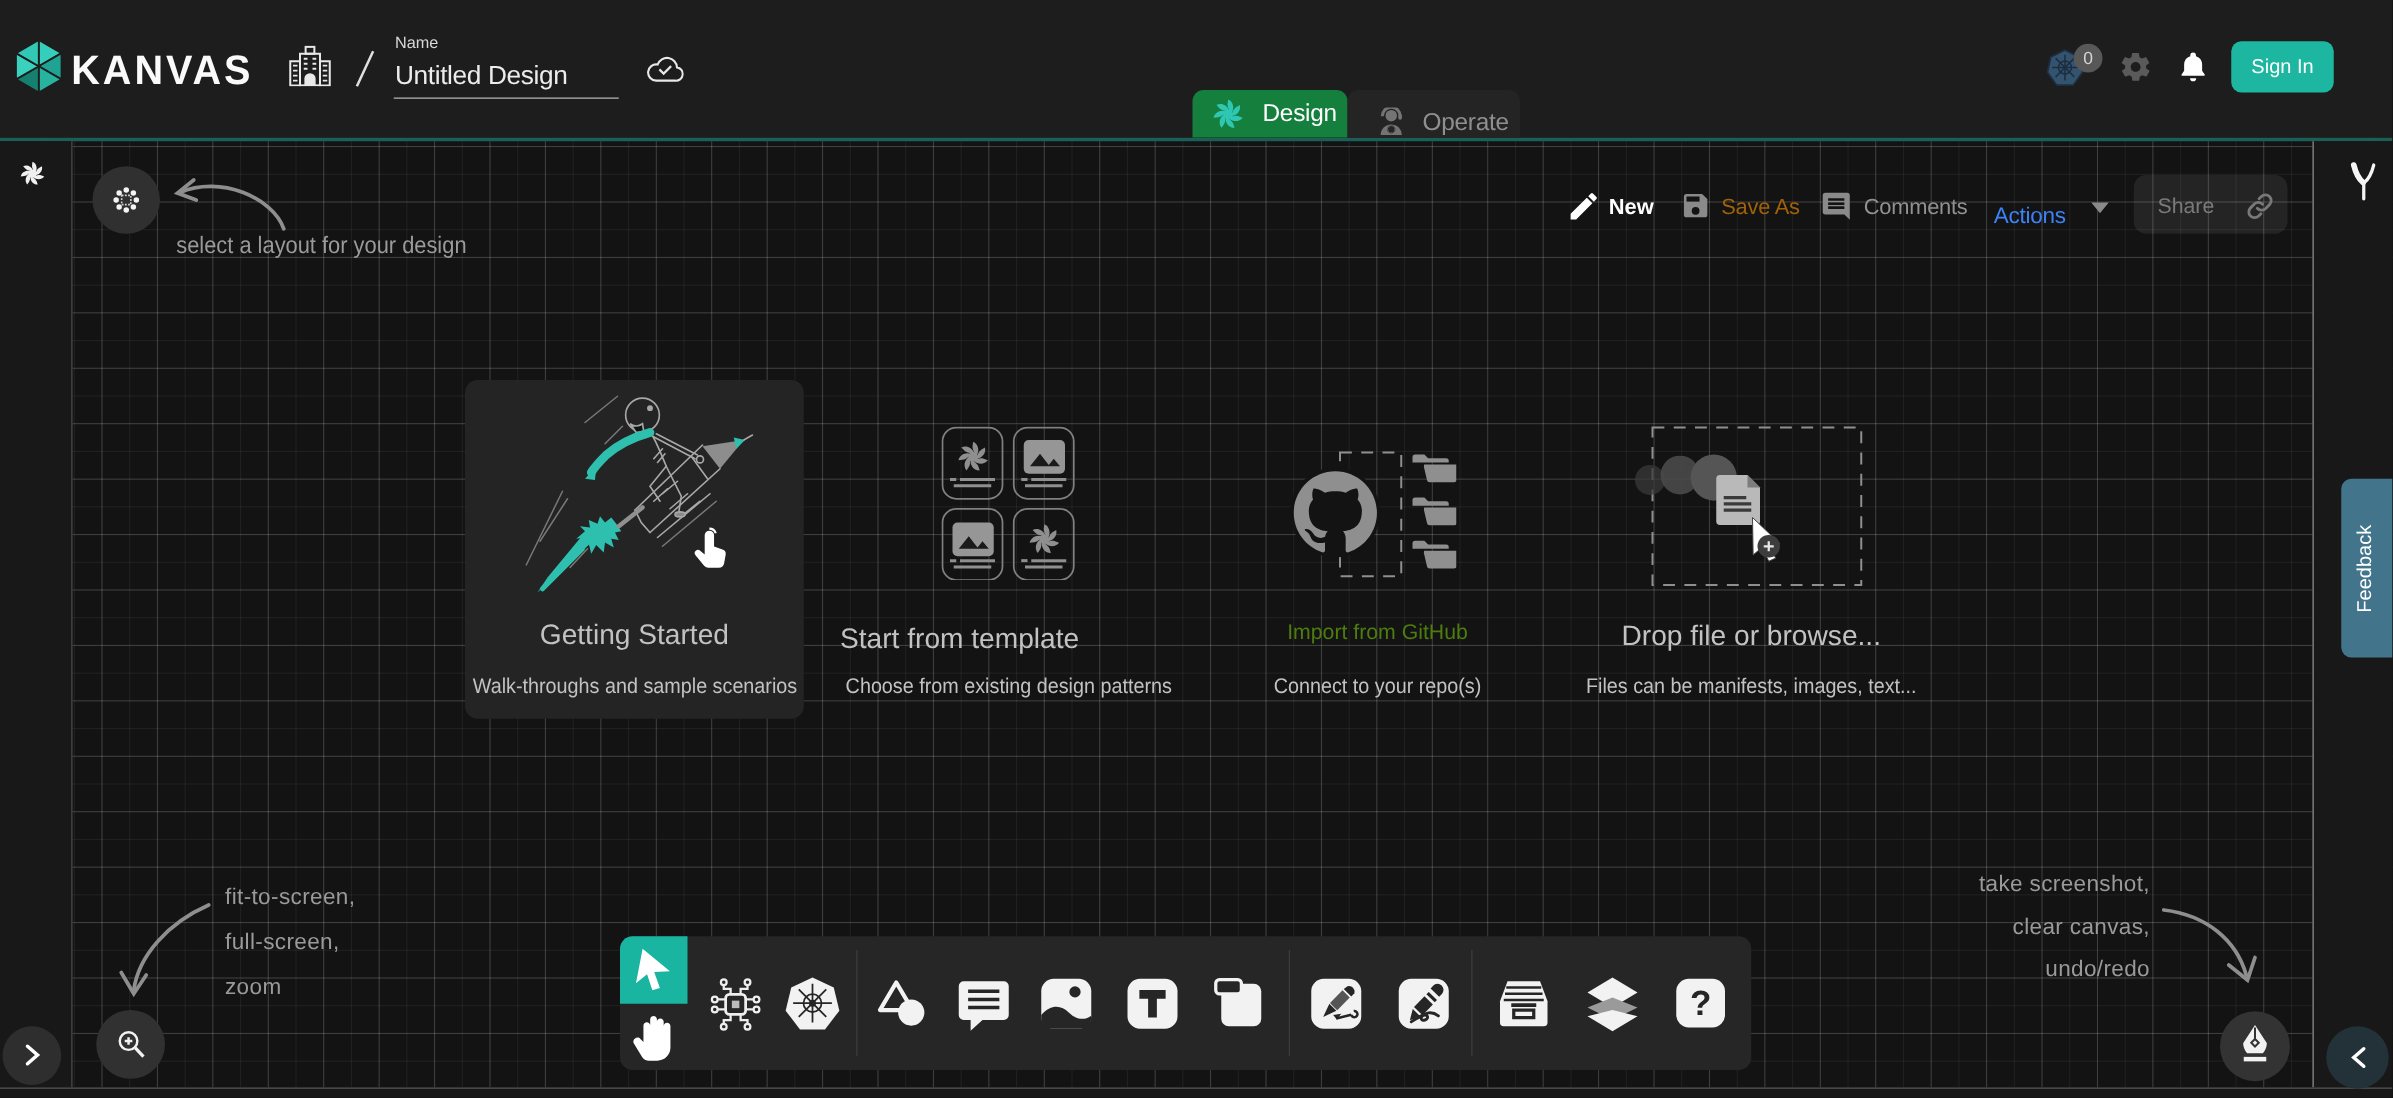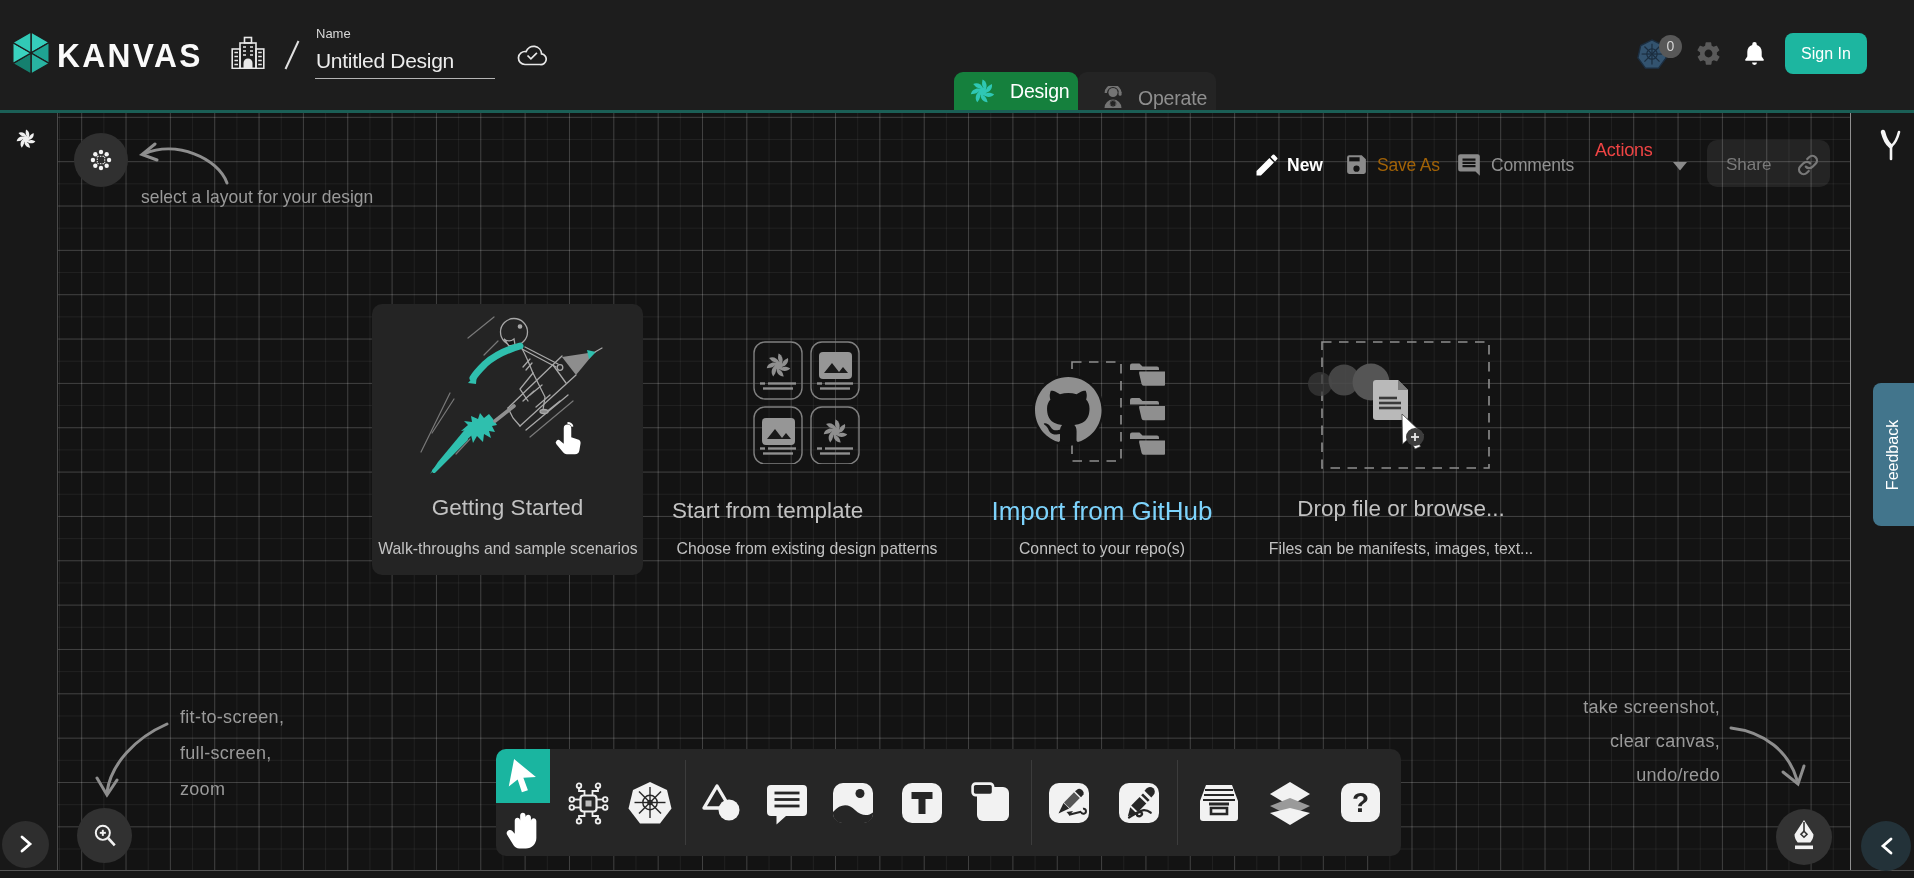--- a/index.html
+++ b/index.html
@@ -169,21 +169,21 @@
 <svg class="abs" style="left:1344px;top:152px" width="25" height="25" viewBox="0 0 24 24" fill="#8a8a8a">
   <path d="M17 3 H5 a2 2 0 0 0 -2 2 v14 a2 2 0 0 0 2 2 h14 a2 2 0 0 0 2 -2 V7 l-4 -4 Z M12 19 a3 3 0 1 1 0 -6 a3 3 0 0 1 0 6 Z M15 9 H5 V5 h10 v4 Z"></path>
 </svg>
 <div class="abs" style="left:1377px;top:155px;color:#a16207;font-size:17.5px;letter-spacing:-0.2px">Save As</div>
 
 <svg class="abs" style="left:1456px;top:152px" width="26" height="26" viewBox="0 0 24 24" fill="#8a8a8a">
   <path d="M21.99 4 a2 2 0 0 0 -2 -2 H4 a2 2 0 0 0 -2 2 v12 a2 2 0 0 0 2 2 h14 l4 4 -.01 -18 Z M18 14 H6 v-2 h12 v2 Z M18 11 H6 V9 h12 v2 Z M18 8 H6 V6 h12 v2 Z"></path>
 </svg>
 <div class="abs" style="left:1491px;top:155px;color:#919191;font-size:17.5px;letter-spacing:-0.2px">Comments</div>
 
-<div class="abs" style="left:1595px;top:140px;color:#ef4444;font-size:18px;letter-spacing:-0.2px">Actions</div>
+<div class="abs" style="left:1595px;top:162px;color:#3b82f6;font-size:18px;letter-spacing:-0.2px">Actions</div>
 <svg class="abs" style="left:1670px;top:159px" width="20" height="14" viewBox="0 0 20 14" fill="#8a8a8a">
     <polygon points="3,3 17,3 10,11.5"></polygon>
   </svg>
 
 <div class="abs" style="left:1707px;top:140px;width:123px;height:47px;background:rgba(255,255,255,0.075);border-radius:10px"></div>
 <div class="abs" style="left:1726px;top:155px;color:#7a7a7a;font-size:17px">Share</div>
 <svg class="abs" style="left:1795px;top:152px" width="26" height="26" viewBox="0 0 24 24" fill="none" stroke="#787878" stroke-width="2.1" stroke-linecap="round">
   <path d="M10 13.5 a4.2 4.2 0 0 0 6 0.3 l3 -3 a4.2 4.2 0 0 0 -6 -6 l-1.7 1.7"></path>
   <path d="M14 10.5 a4.2 4.2 0 0 0 -6 -0.3 l-3 3 a4.2 4.2 0 0 0 6 6 l1.7 -1.7"></path>
 </svg>
@@ -296,21 +296,21 @@
   <g transform="translate(5,21) scale(0.065)" fill="#8f8f8f">
     <path d="M512 0C229.25 0 0 229.25 0 512c0 226.25 146.688 418.125 350.156 485.812 25.594 4.688 34.938-11.125 34.938-24.625 0-12.188-.469-52.562-.719-95.312-142.469 31-172.469-60.438-172.469-60.438-23.312-59.125-56.844-74.875-56.844-74.875-46.531-31.75 3.53-31.125 3.53-31.125 51.406 3.562 78.47 52.75 78.47 52.75 45.688 78.25 119.875 55.625 149 42.5 4.654-33 17.904-55.625 32.5-68.375C304.906 725.438 185.344 681.5 185.344 485.312c0-55.938 19.969-101.562 52.656-137.406-5.219-13-22.844-65.094 5.062-135.562 0 0 42.938-13.75 140.812 52.5 40.812-11.406 84.594-17.031 128.125-17.219 43.5.188 87.312 5.875 128.188 17.281 97.688-66.312 140.688-52.5 140.688-52.5 28 70.531 10.375 122.562 5.125 135.5 32.812 35.844 52.625 81.469 52.625 137.406 0 196.688-119.75 240-233.812 252.688 18.438 15.875 34.75 47 34.75 94.75 0 68.438-.688 123.625-.688 140.5 0 13.625 9.312 29.562 35.25 24.562C877.438 930 1024 738.125 1024 512 1024 229.25 794.75 0 512 0z"></path>
   </g>
   <g id="fold1" fill="#8f8f8f">
     <path d="M100 9.5 a2 2 0 0 1 2 -2 h7.5 l3 3 h14.5 a2 2 0 0 1 2 2 v1.5 h-29 z"></path>
     <path d="M97.5 15.5 h30.5 a1.5 1.5 0 0 1 1.4 2 l-3.6 10.5 a2.5 2.5 0 0 1 -2.4 1.7 h-19.5 a2.5 2.5 0 0 1 -2.4 -1.8 l-3.9 -10.4 a1.5 1.5 0 0 1 -0.1 -0.5 a1.5 1.5 0 0 1 0 0 z" transform="skewX(-8) translate(14,0)"></path>
   </g>
   <use href="#fold1" transform="translate(0,34.5)"></use>
   <use href="#fold1" transform="translate(0,69)"></use>
 </svg>
-<div class="abs" style="left:967px;top:496px;width:270px;text-align:center;color:#7dd3fc;font-size:26px;letter-spacing:0px">Import from GitHub</div>
+<div class="abs" style="left:967px;top:496px;width:270px;text-align:center;color:#4d7c0f;font-size:17px;letter-spacing:0px">Import from GitHub</div>
 <div class="abs" style="left:932px;top:539px;width:340px;text-align:center;color:#c2c2c2;font-size:17px;white-space:nowrap;transform:scaleX(0.93)">Connect to your repo(s)</div>
 
 <svg class="abs" style="left:1305px;top:340px" width="200" height="135" viewBox="0 0 200 135">
   <rect x="17" y="2" width="167" height="126" fill="none" stroke="#8f8f8f" stroke-width="1.6" stroke-dasharray="9.5 7.5"></rect>
   <circle cx="15" cy="44" r="12" fill="#3a3a3a" opacity="0.75"></circle>
   <circle cx="39" cy="40" r="15.5" fill="#4a4a4a" opacity="0.9"></circle>
   <circle cx="66" cy="42" r="18.5" fill="#555555"></circle>
   <g transform="translate(66,40)">
     <path d="M5 0 h22 l10 10 v27 a3 3 0 0 1 -3 3 h-29 a3 3 0 0 1 -3 -3 v-34 a3 3 0 0 1 3 -3 z" fill="#b9b9b9"></path>
     <path d="M27 0 l10 10 h-10 z" fill="#7c7c7c"></path>

